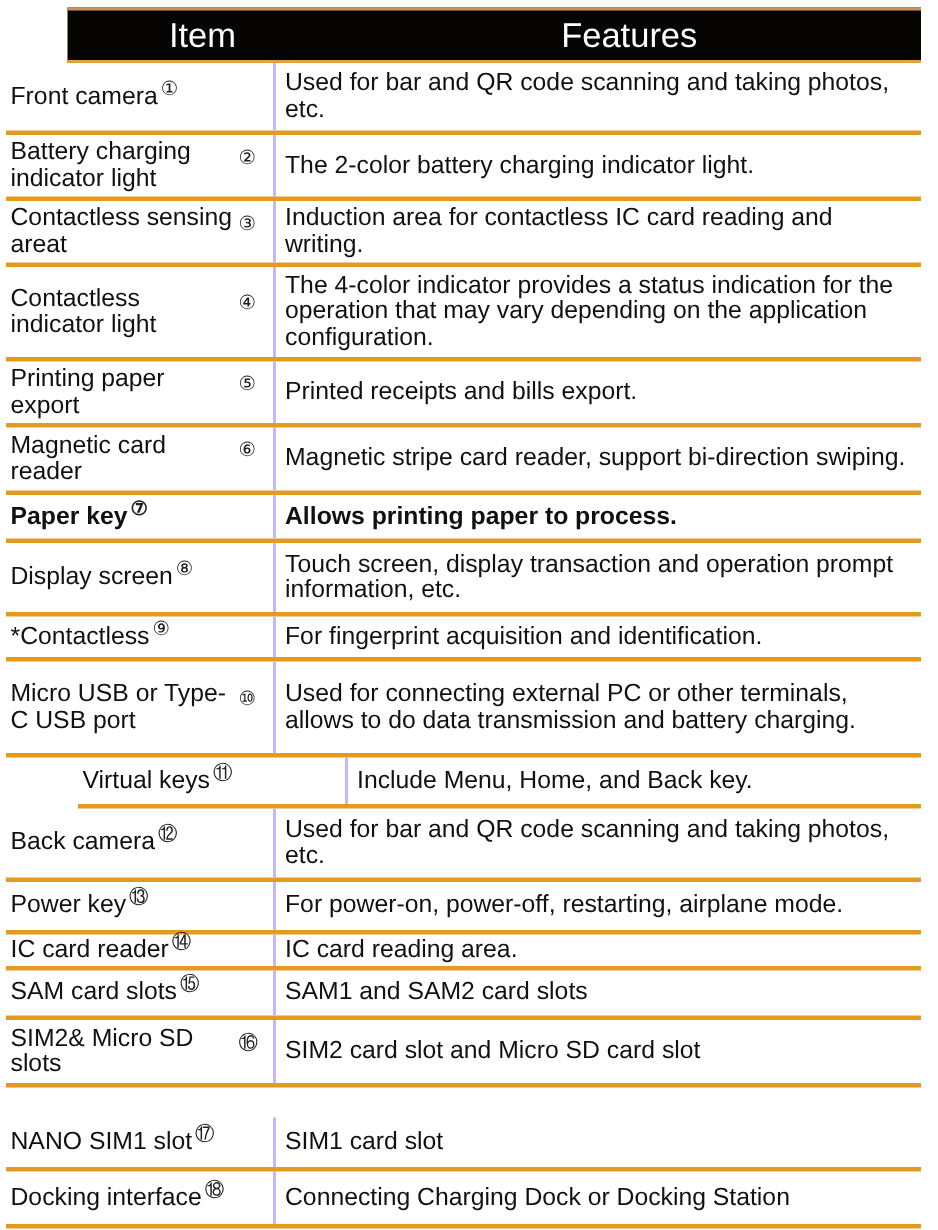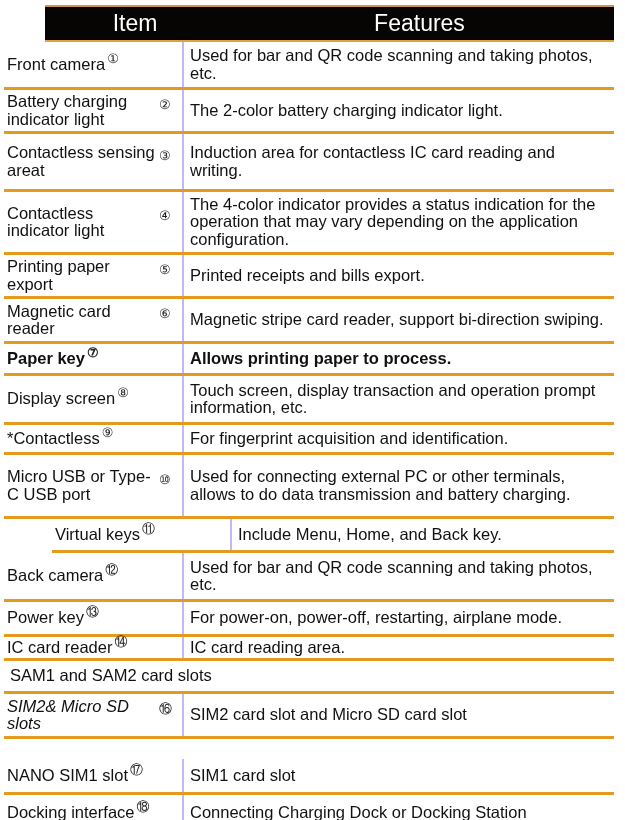--- a/index.html
+++ b/index.html
@@ -40,21 +40,21 @@
       </div>
       <div class="row" style="height: 44px;">
         <div class="cell item">
           <div class="item-wrap">
             <span class="item-text" style="max-width: 150px;">Battery charging indicator light</span>
             <span class="num">②</span>
           </div>
         </div>
         <div class="cell feat">The 2-color battery charging indicator light.</div>
       </div>
-      <div class="row" style="height: 58px;">
+      <div class="row" style="height: 44px;">
         <div class="cell item">
           <div class="item-wrap">
             <span class="item-text" style="max-width: 150px;">Contactless sensing areat</span>
             <span class="num">③</span>
           </div>
         </div>
         <div class="cell feat">Induction area for contactless IC card reading and writing.</div>
       </div>
       <div class="row" style="height: 63px;">
         <div class="cell item">
@@ -149,26 +149,32 @@
       <div class="row" style="height: 24px;">
         <div class="cell item">
           <div class="item-wrap">
             <span class="item-text">IC card reader</span>
             <span class="num">⑭</span>
           </div>
         </div>
         <div class="cell feat">IC card reading area.</div>
       </div>
       <div class="row" style="height: 33px;">
+        <div class="cell item">
+          <div class="item-wrap">
+            <span class="item-text">SAM card slots</span>
+            <span class="num">⑮</span>
+          </div>
+        </div>
         <div class="cell feat">SAM1 and SAM2 card slots</div>
       </div>
       <div class="row" style="height: 45px;">
         <div class="cell item">
           <div class="item-wrap">
-            <span class="item-text" style="max-width: 150px; font-style: italic;">SIM2&amp; Micro SD slots</span>
+            <span class="item-text" style="max-width: 150px;">SIM2&amp; Micro SD slots</span>
             <span class="num">⑯</span>
           </div>
         </div>
         <div class="cell feat">SIM2 card slot and Micro SD card slot</div>
       </div>
       <div class="row" style="height: 36px; margin-top: 20px;">
         <div class="cell item">
           <div class="item-wrap">
             <span class="item-text">NANO SIM1 slot</span>
             <span class="num">⑰</span>

